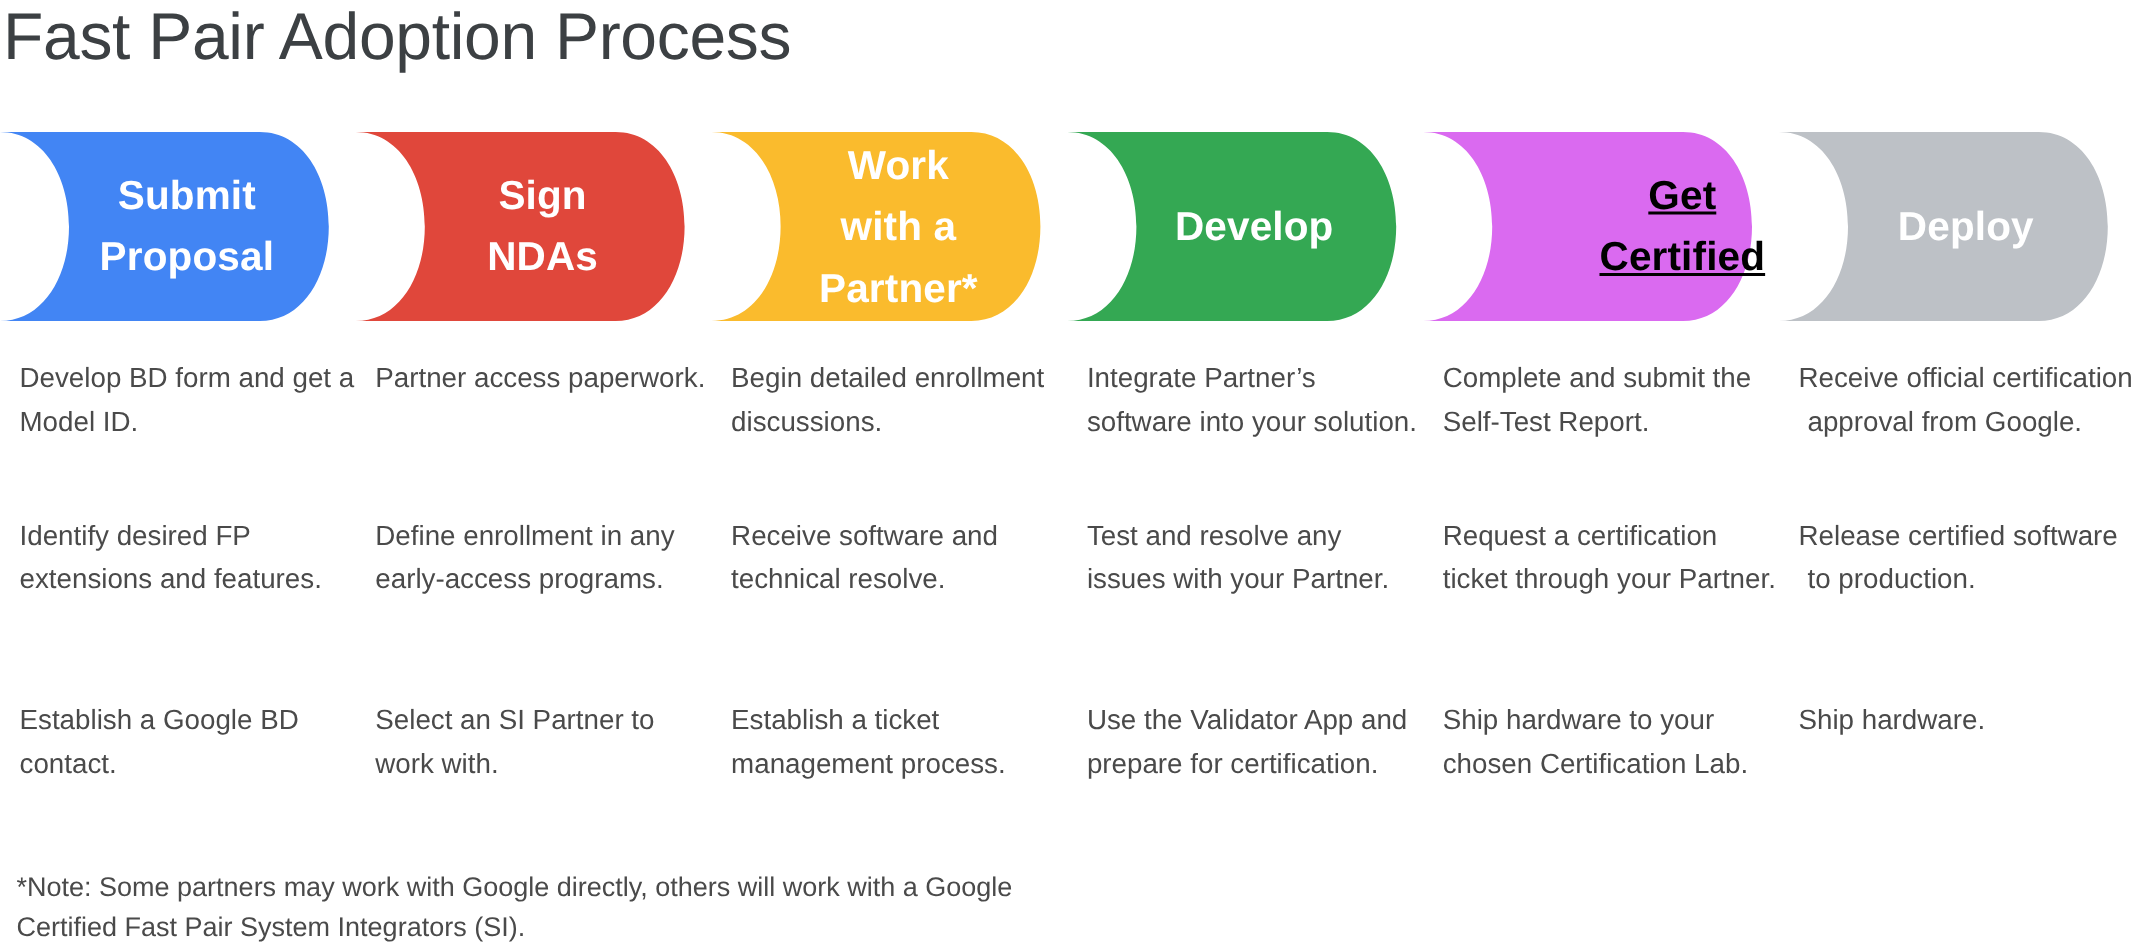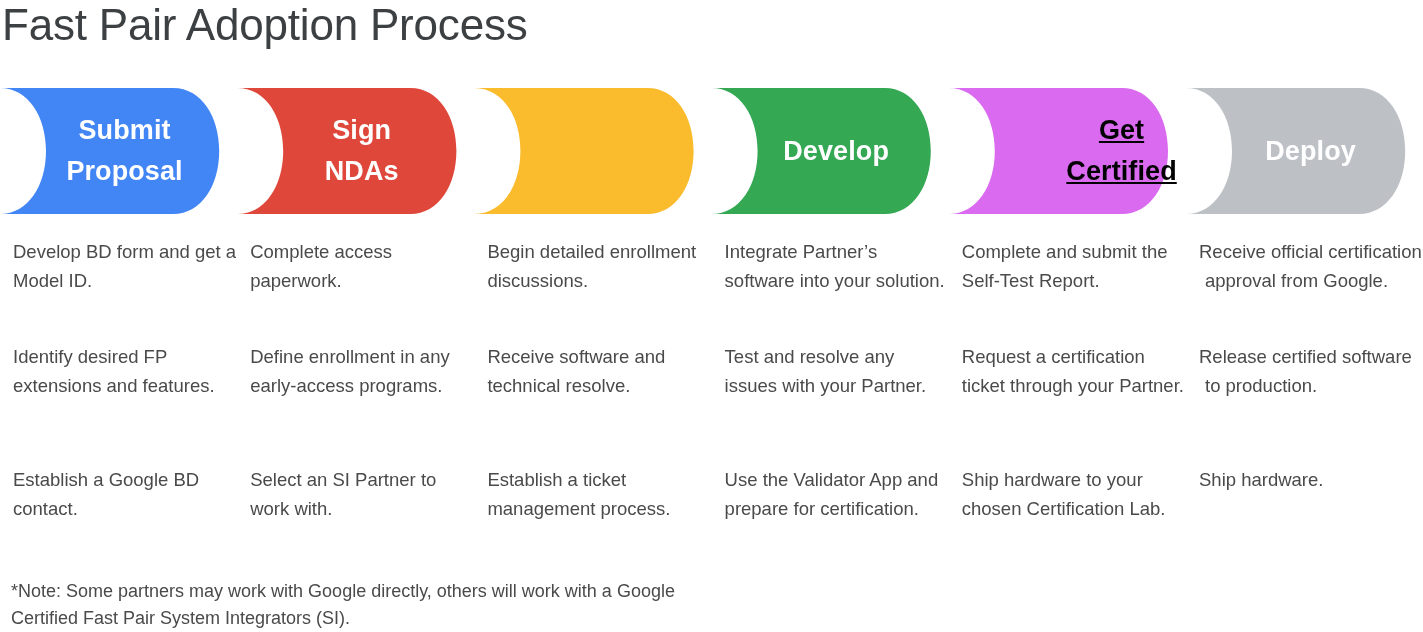--- a/index.html
+++ b/index.html
@@ -123,35 +123,38 @@
         <path d="M 711.5999999999999 0 L 884.8 0 C 913.3199999999999 0 930.8 28.98 930.8 63 C 930.8 97.02 913.3199999999999 126 884.8 126 L 711.5999999999999 126 C 740.1199999999999 126 757.5999999999999 97.02 757.5999999999999 63 C 757.5999999999999 28.98 740.1199999999999 0 711.5999999999999 0 Z" fill="#34A853"></path>
         <path d="M 948.8 0 L 1122 0 C 1150.52 0 1168 28.98 1168 63 C 1168 97.02 1150.52 126 1122 126 L 948.8 126 C 977.3199999999999 126 994.8 97.02 994.8 63 C 994.8 28.98 977.3199999999999 0 948.8 0 Z" fill="#DA6AF0"></path>
         <path d="M 1186 0 L 1359.2 0 C 1387.72 0 1405.2 28.98 1405.2 63 C 1405.2 97.02 1387.72 126 1359.2 126 L 1186 126 C 1214.52 126 1232 97.02 1232 63 C 1232 28.98 1214.52 0 1186 0 Z" fill="#BDC1C6"></path>
       </g>
   </svg>
   <div class="step-labels" id="step-labels">
       <div class="step-label" style="left: 46px; width: 157.1px; color: rgb(255, 255, 255);">Submit
 Proposal</div>
       <div class="step-label" style="left: 283.2px; width: 157.1px; color: rgb(255, 255, 255);">Sign
 NDAs</div>
+      <div class="step-label" style="left: 520.4px; width: 157.1px; color: rgb(255, 255, 255);">Work
+with a
+Partner*</div>
       <div class="step-label" style="left: 757.6px; width: 157.1px; color: rgb(255, 255, 255);">Develop</div>
       <div class="step-label" style="left: 1043px; width: 157.1px; color: #000000; text-decoration: underline;">Get
 Certified</div>
       <div class="step-label" style="left: 1232px; width: 157.1px; color: rgb(255, 255, 255);">Deploy</div>
     </div>
 </div>
 
 <div id="detail-grid">
     <div class="detail-col" style="left: 13px;">
       <div class="detail-item slot-0">Develop BD form and get a Model ID.</div>
       <div class="detail-item slot-1">Identify desired FP extensions and features.</div>
       <div class="detail-item slot-2">Establish a Google BD contact.</div>
     </div>
     <div class="detail-col" style="left: 250.2px;">
-      <div class="detail-item slot-0">Complete access paperwork.</div>
+      <div class="detail-item slot-0">Partner access paperwork.</div>
       <div class="detail-item slot-1">Define enrollment in any early-access programs.</div>
       <div class="detail-item slot-2">Select an SI Partner to work with.</div>
     </div>
     <div class="detail-col" style="left: 487.4px;">
       <div class="detail-item slot-0">Begin detailed enrollment discussions.</div>
       <div class="detail-item slot-1">Receive software and technical resolve.</div>
       <div class="detail-item slot-2">Establish a ticket management process.</div>
     </div>
     <div class="detail-col" style="left: 724.6px;">
       <div class="detail-item slot-0">Integrate Partner’s software into your solution.</div>

